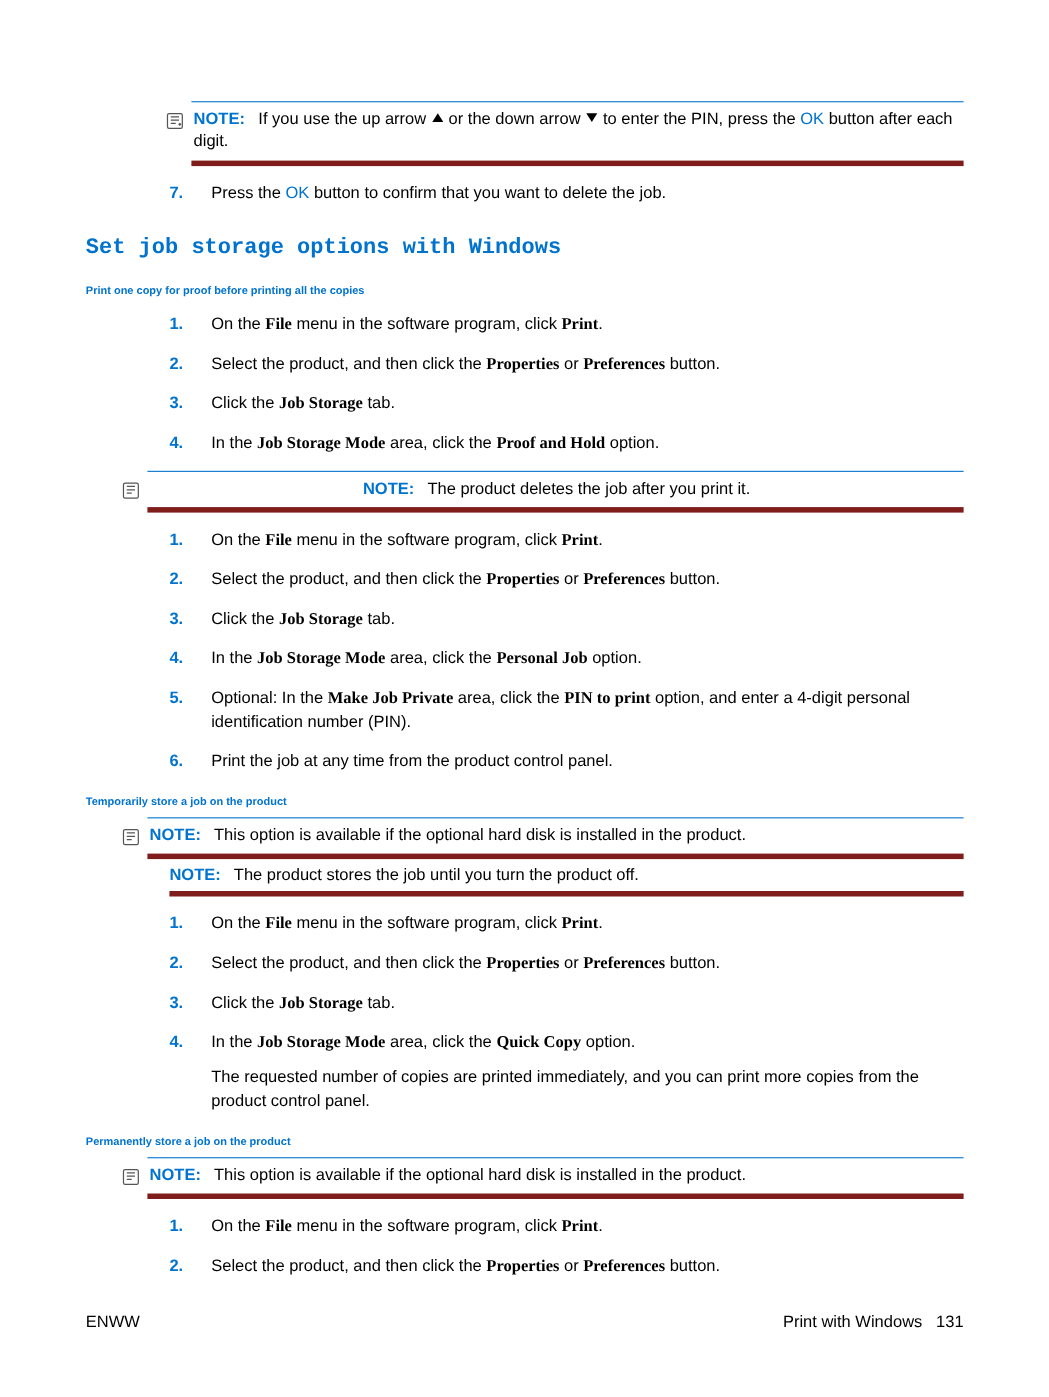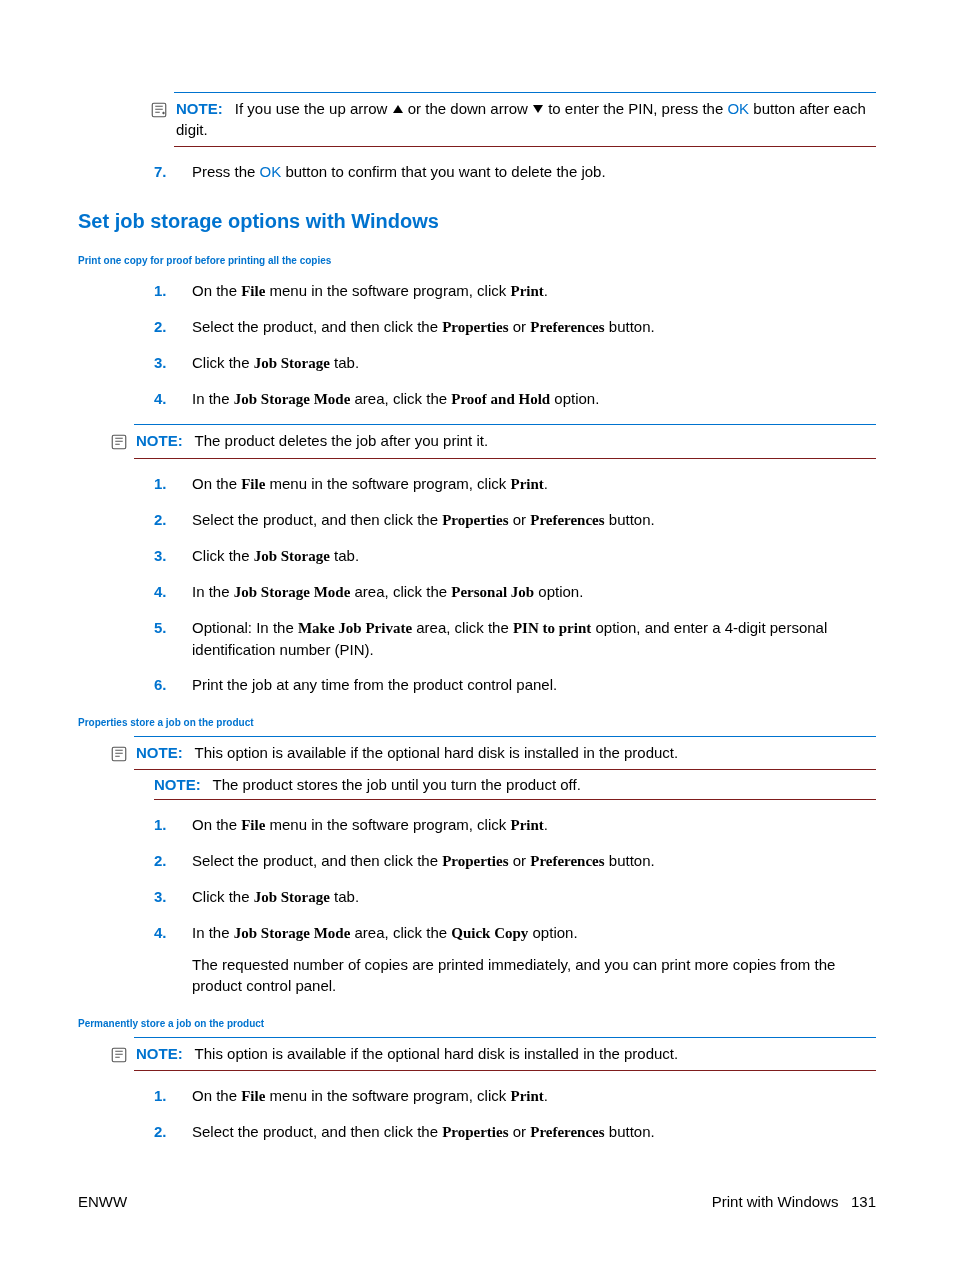--- a/index.html
+++ b/index.html
@@ -15,21 +15,21 @@
     min-height: 1270px;
     box-sizing: border-box;
     padding: 88px 78px 60px 78px;
     position: relative;
   }
   .content-wrap {
     padding-left: 76px;
   }
   .note-block {
     border-top: 1px solid #0073cf;
-    border-bottom: 1px solid #7f1d1d;
+    border-bottom: 5px solid #7f1d1d;
     padding: 6px 0 6px 0;
     margin: 4px 0 8px 0;
   }
   .note-row {
     display: flex;
     align-items: flex-start;
     gap: 8px;
   }
   .note-icon {
     flex: 0 0 18px;
@@ -62,20 +62,21 @@
     text-align: left;
   }
   .ol-body { flex: 1; }
   .ol-body p { margin: 0 0 10px 0; }
   .ol-body p:last-child { margin-bottom: 0; }
   .h2 {
     color: #0073cf;
     font-weight: bold;
     font-size: 20px;
     margin: 28px 0 14px -76px;
+    font-family: Liberation Mono, monospace;
   }
   .h3 {
     color: #0073cf;
     font-weight: bold;
     font-size: 10px;
     margin: 22px 0 8px -76px;
   }
   .footer {
     position: absolute;
     bottom: 60px;
@@ -146,21 +147,21 @@
     <div class="ol-row">
       <div class="ol-num">3.</div>
       <div class="ol-body"><span>Click the </span><b>Job Storage</b><span> tab.</span></div>
     </div>
     <div class="ol-row">
       <div class="ol-num">4.</div>
       <div class="ol-body"><span>In the </span><b>Job Storage Mode</b><span> area, click the </span><b>Proof and Hold</b><span> option.</span></div>
     </div>
 
 
-    <div style="margin-left:-20px;">
+    <div style="margin-left:-20px;text-align:center;">
       <div class="note-block">
         <div class="note-row">
           <span class="note-icon" style="margin-left:-24px;">
             <svg viewBox="0 0 24 24">
                 <rect x="3" y="3" width="18" height="18" rx="2" fill="none" stroke="#555" stroke-width="1.5"></rect>
                 <path d="M7 7h10M7 11h10M7 15h6" stroke="#555" stroke-width="1.5"></path>
               </svg>
           </span>
           <div class="note-text">
             <span class="note-label">NOTE:</span>
@@ -188,21 +189,21 @@
     </div>
     <div class="ol-row">
       <div class="ol-num">5.</div>
       <div class="ol-body"><span>Optional: In the </span><b>Make Job Private</b><span> area, click the </span><b>PIN to print</b><span> option, and enter a 4-digit personal identification number (PIN).</span></div>
     </div>
     <div class="ol-row">
       <div class="ol-num">6.</div>
       <div class="ol-body"><span>Print the job at any time from the product control panel.</span></div>
     </div>
 
-    <div class="h3">Properties store a job on the product</div>
+    <div class="h3">Temporarily store a job on the product</div>
 
     <div style="margin-left:-20px;">
       <div class="note-block">
         <div class="note-row">
           <span class="note-icon" style="margin-left:-24px;">
             <svg viewBox="0 0 24 24">
                 <rect x="3" y="3" width="18" height="18" rx="2" fill="none" stroke="#555" stroke-width="1.5"></rect>
                 <path d="M7 7h10M7 11h10M7 15h6" stroke="#555" stroke-width="1.5"></path>
               </svg>
           </span>

